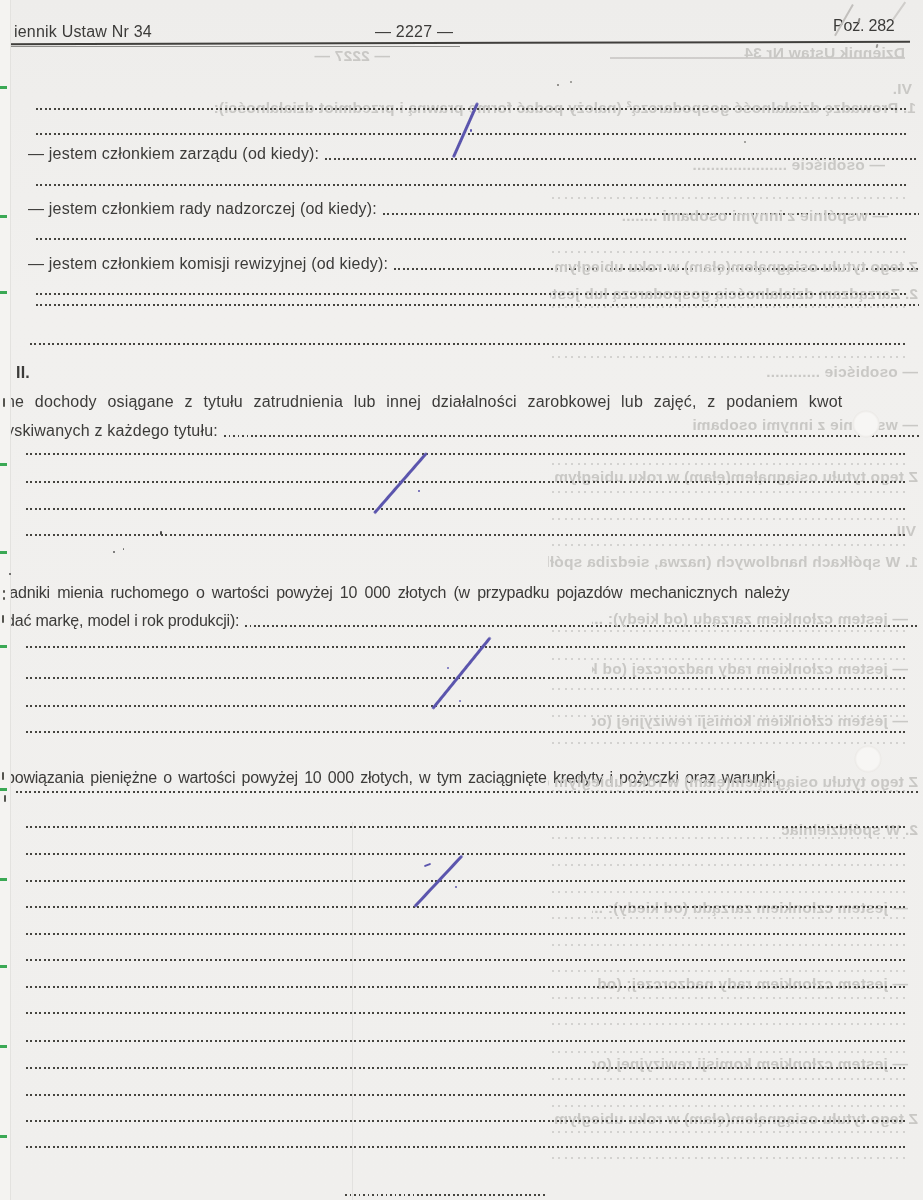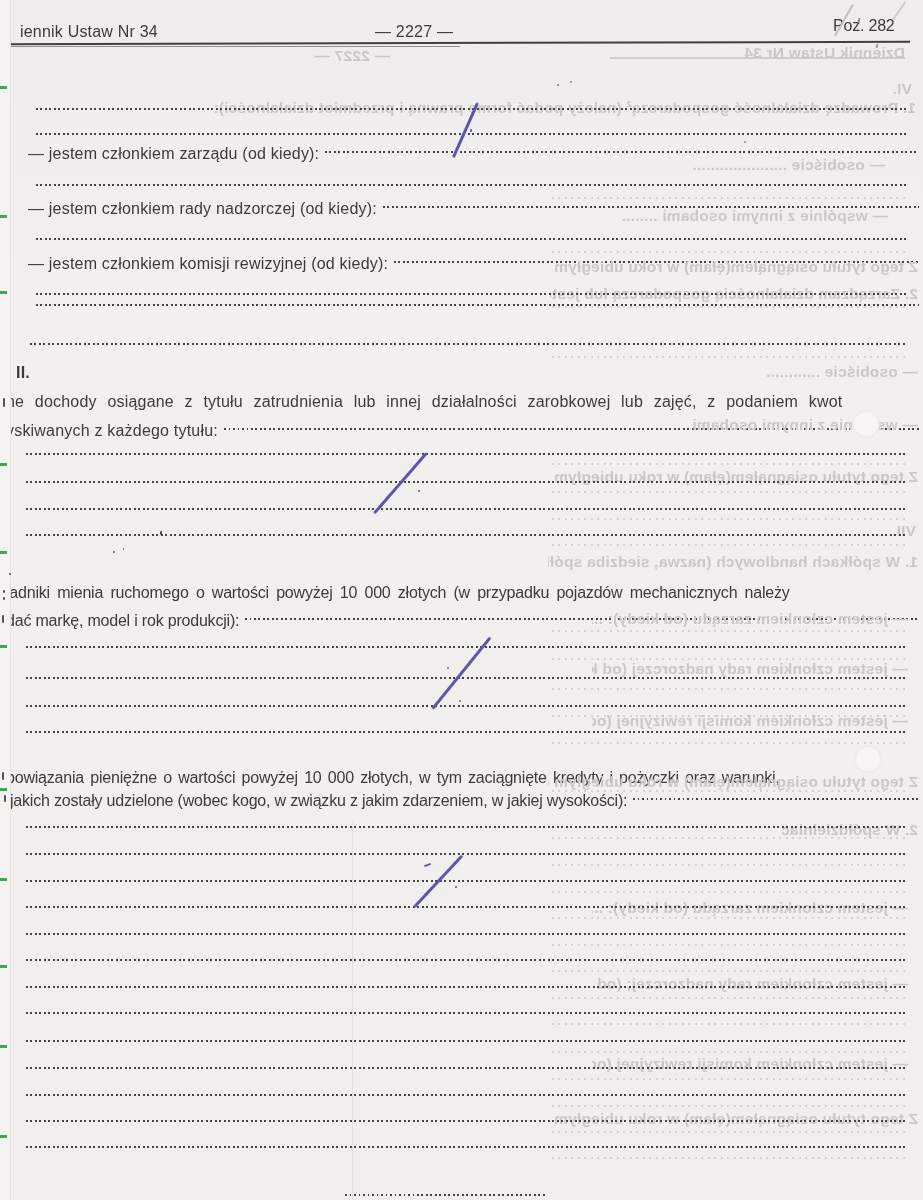--- a/index.html
+++ b/index.html
@@ -1,21 +1,21 @@
 <!DOCTYPE html>
 <html><head>
 <meta charset="utf-8">
 <style>
   html,body{margin:0;padding:0;background:#e8e7e5;}
   .page{position:relative;width:923px;height:1200px;overflow:hidden;
         background:linear-gradient(180deg,#eeedeb 0%,#f1f0ee 25%,#f0efed 100%);
         font-family:"Liberation Sans",sans-serif;color:#3c3b39;}
   .edge{position:absolute;left:0;top:0;width:10px;height:1200px;background:#f4f3f1;border-right:1px solid #e3e2df;}
   .txt{position:absolute;white-space:pre;font-size:16px;line-height:19px;letter-spacing:.2px;}
-  .row{position:absolute;right:4px;display:flex;align-items:center;font-size:16px;line-height:19px;letter-spacing:.2px;}
+  .row{position:absolute;right:4px;display:flex;align-items:flex-end;font-size:16px;line-height:19px;letter-spacing:.2px;}
   .lbl{white-space:pre;}
   .leader{flex:1;height:2.2px;margin:0 0 3px 6px;
           background-image:repeating-linear-gradient(90deg,#45443f 0 1.7px,transparent 1.7px 4.5px);}
   .dotted{position:absolute;height:2.2px;
           background-image:repeating-linear-gradient(90deg,#45443f 0 1.7px,transparent 1.7px 4.5px);}
   .gdash{position:absolute;height:1.8px;opacity:.5;
          background-image:repeating-linear-gradient(90deg,#b5b4b1 0 2px,transparent 2px 6.5px);}
   .ghost{position:absolute;transform:scaleX(-1);white-space:nowrap;overflow:hidden;height:20px;
          font-size:15.5px;font-weight:700;color:#c9c8c5;filter:blur(.5px);letter-spacing:.2px;}
   .slash{position:absolute;width:2.6px;border-radius:2px;filter:blur(.25px);}
@@ -26,21 +26,21 @@
   .crease{position:absolute;background:#dcdbd8;}
   .rule{position:absolute;background:#403f3c;}
   .heavy{font-weight:500;letter-spacing:-.2px;}
   .heading{font-weight:600;}
 </style>
 </head>
 <body>
 
 <div class="page" id="page">
 
-  <div class="txt" style="left:20px;top:22px;">iennik Ustaw Nr 34</div>
+  <div class="txt" style="left:14px;top:22px;">iennik Ustaw Nr 34</div>
   <div class="txt" style="left:375px;top:22px;">— 2227 —</div>
   <div class="txt heavy" style="left:833px;top:16px;">Poz. 282</div>
   <div class="rule" style="left:0;top:42px;width:910px;height:2px;transform:rotate(-.15deg);"></div>
   <div class="rule" style="left:0;top:46px;width:460px;height:1px;opacity:.55;"></div>
   <div class="rule" style="left:610px;top:57px;width:295px;height:1.5px;opacity:.18;"></div>
 
 
   <div class="row" style="left:28px;top:144px;">
     <span class="lbl">— jestem członkiem zarządu (od kiedy):</span>
     <span class="leader"></span>
@@ -65,21 +65,20 @@
   </div>
 
   <div class="txt heavy" style="left:6px;top:583px;word-spacing:3px;">ładniki mienia ruchomego o wartości powyżej 10 000 złotych (w przypadku pojazdów mechanicznych należy</div>
   <div class="row heavy" style="left:6px;top:611px;">
     <span class="lbl">dać markę, model i rok produkcji):</span>
     <span class="leader"></span>
   </div>
 
   <div class="txt heavy" style="left:6px;top:768px;word-spacing:2px;">bowiązania pieniężne o wartości powyżej 10 000 złotych, w tym zaciągnięte kredyty i pożyczki oraz warunki,</div>
   <div class="row heavy" style="left:10px;top:791px;">
-    <span class="lbl">jakich zostały udzielone (wobec kogo, w związku z jakim zdarzeniem, w jakiej wysokości):</span>
     <span class="leader"></span>
   </div>
 
   <div class="edge"></div>
 <div class="ghost" style="left: 640px; top: 44px; width: 265px;">Dziennik Ustaw Nr 34</div>
     <div class="ghost" style="left: 295px; top: 47px; width: 95px;">— 2227 —</div>
     <div class="ghost" style="left: 878px; top: 80px; width: 34px;">VI.</div>
     <div class="ghost" style="left: 172px; top: 99px; width: 744px;">1. Prowadzę działalność gospodarczą² (należy podać formę prawną i przedmiot działalności):</div>
     <div class="ghost" style="left: 655px; top: 156px; width: 230px;">— osobiście .....................</div>
     <div class="ghost" style="left: 598px; top: 207px; width: 290px;">— wspólnie z innymi osobami ........</div>

